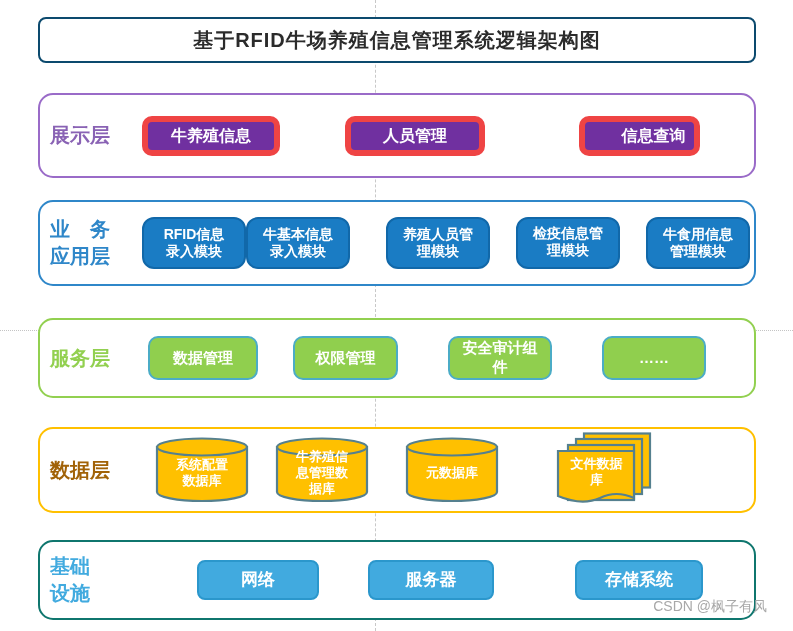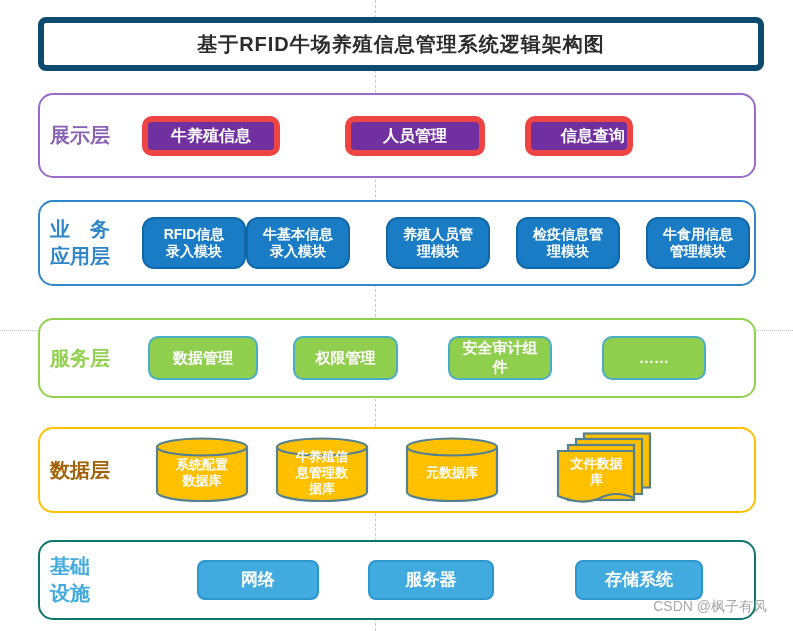--- a/index.html
+++ b/index.html
@@ -2,51 +2,51 @@
 <html><head>
 <meta charset="utf-8">
 <style>
   html,body{margin:0;padding:0;background:#fff;}
   .canvas{position:relative;width:793px;height:631px;background:#fff;overflow:hidden;
           font-family:"Liberation Sans",sans-serif;}
   .vline{position:absolute;left:375px;top:0;height:631px;width:0;border-left:1px dashed #c8c8c8;}
   .hline{position:absolute;top:330px;left:0;width:793px;height:0;border-top:1px dotted #c4c4c4;}
 
   .title-box{position:absolute;left:38px;top:17px;width:714px;height:42px;
-    border:6px solid #0c4a6e;border-radius:8px;background:#fff;
+    border:2px solid #0c4a6e;border-radius:8px;background:#fff;
     display:flex;align-items:center;justify-content:center;
     font-size:20px;font-weight:bold;color:#2b2b2b;letter-spacing:1px;}
 
   .layer{position:absolute;left:38px;width:718px;border-radius:15px;background:#fff;
     display:flex;align-items:center;box-sizing:border-box;}
   .llabel{width:92px;padding-left:10px;font-size:20px;font-weight:bold;
     line-height:1.35;flex:none;}
   .items{flex:1;display:flex;align-items:center;height:100%;}
   .pre{white-space:pre-line;}
 
   .btn{box-sizing:border-box;display:flex;align-items:center;justify-content:center;
     text-align:center;color:#fff;font-weight:bold;line-height:1.25;flex:none;}
 
   
   .l1{top:93px;height:85px;border:2px solid #9a6bc8;}
   .l1 .llabel{color:#8962b4;}
   .l1 .btn{background:#7030a0;border:6px solid #ef4444;border-radius:10px;height:40px;font-size:16px;}
   .l1 .items>:nth-child(1){margin-left:0;width:138px;}
   .l1 .items>:nth-child(2){margin-left:65px;width:140px;}
-  .l1 .items>:nth-child(3){margin-left:40px;width:108px;padding-left:28px;}
+  .l1 .items>:nth-child(3){margin-left:94px;width:121px;padding-left:28px;}
 
   
   .l2{top:200px;height:86px;border:2px solid #2f87c9;}
   .l2 .llabel{color:#2f87c9;}
   .l2 .btn{background:#1a7cc4;border:2px solid #1168a9;border-radius:12px;height:52px;font-size:14px;}
   .l2 .items>*{width:104px;}
   .l2 .items>:nth-child(1){margin-left:0;}
   .l2 .items>:nth-child(2){}
   .l2 .items>:nth-child(3){margin-left:36px;}
-  .l2 .items>:nth-child(4){margin-left:26px;}
+  .l2 .items>:nth-child(4){margin-left:26px;font-family:Liberation Mono, monospace;}
   .l2 .items>:nth-child(5){margin-left:26px;}
 
   
   .l3{top:318px;height:80px;border:2px solid #92d050;}
   .l3 .llabel{color:#92d050;}
   .l3 .btn{background:#90cf4e;border:2px solid #4bacc6;border-radius:10px;height:44px;font-size:15px;}
   .l3 .items>:nth-child(1){margin-left:6px;width:110px;}
   .l3 .items>:nth-child(2){margin-left:35px;width:105px;}
   .l3 .items>:nth-child(3){margin-left:50px;width:104px;}
   .l3 .items>:nth-child(4){margin-left:50px;width:104px;}

